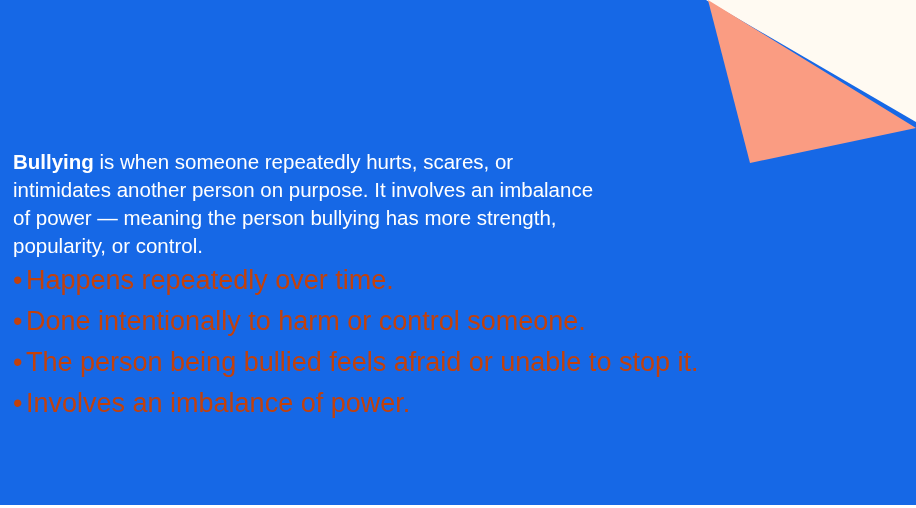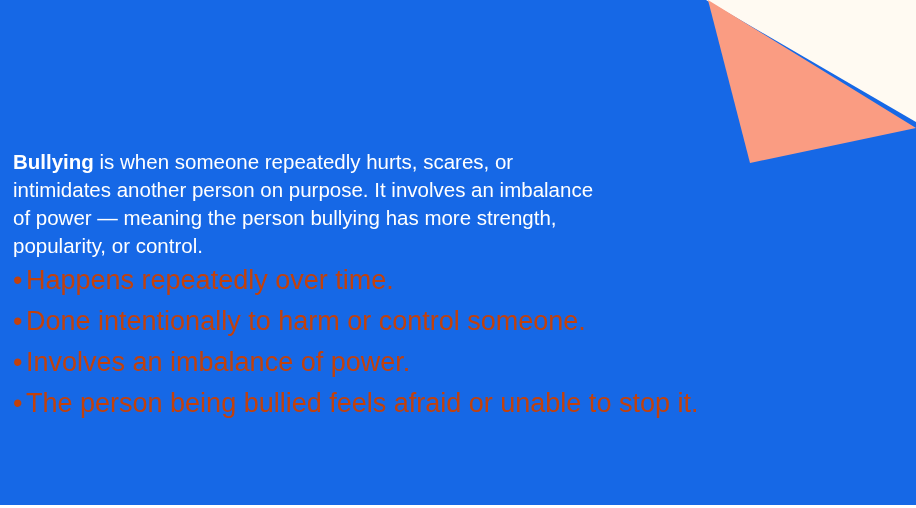--- a/index.html
+++ b/index.html
@@ -129,24 +129,24 @@
     </p>
 
     <ul class="bullet-list">
       <li class="bullet-item">
         <span class="bullet-dot">•</span><span>Happens repeatedly over time.</span>
       </li>
       <li class="bullet-item">
         <span class="bullet-dot">•</span><span>Done intentionally to harm or control someone.</span>
       </li>
       <li class="bullet-item">
-        <span class="bullet-dot">•</span><span>Involves an imbalance of power.</span>
+        <span class="bullet-dot">•</span><span>The person being bullied feels afraid or unable to stop it.</span>
       </li>
       <li class="bullet-item">
-        <span class="bullet-dot">•</span><span>The person being bullied feels afraid or unable to stop it.</span>
+        <span class="bullet-dot">•</span><span>Involves an imbalance of power.</span>
       </li>
     </ul>
 
   </div>
 
   <div class="bottom-strip"></div>
 
 </div>
 
 </body></html>

